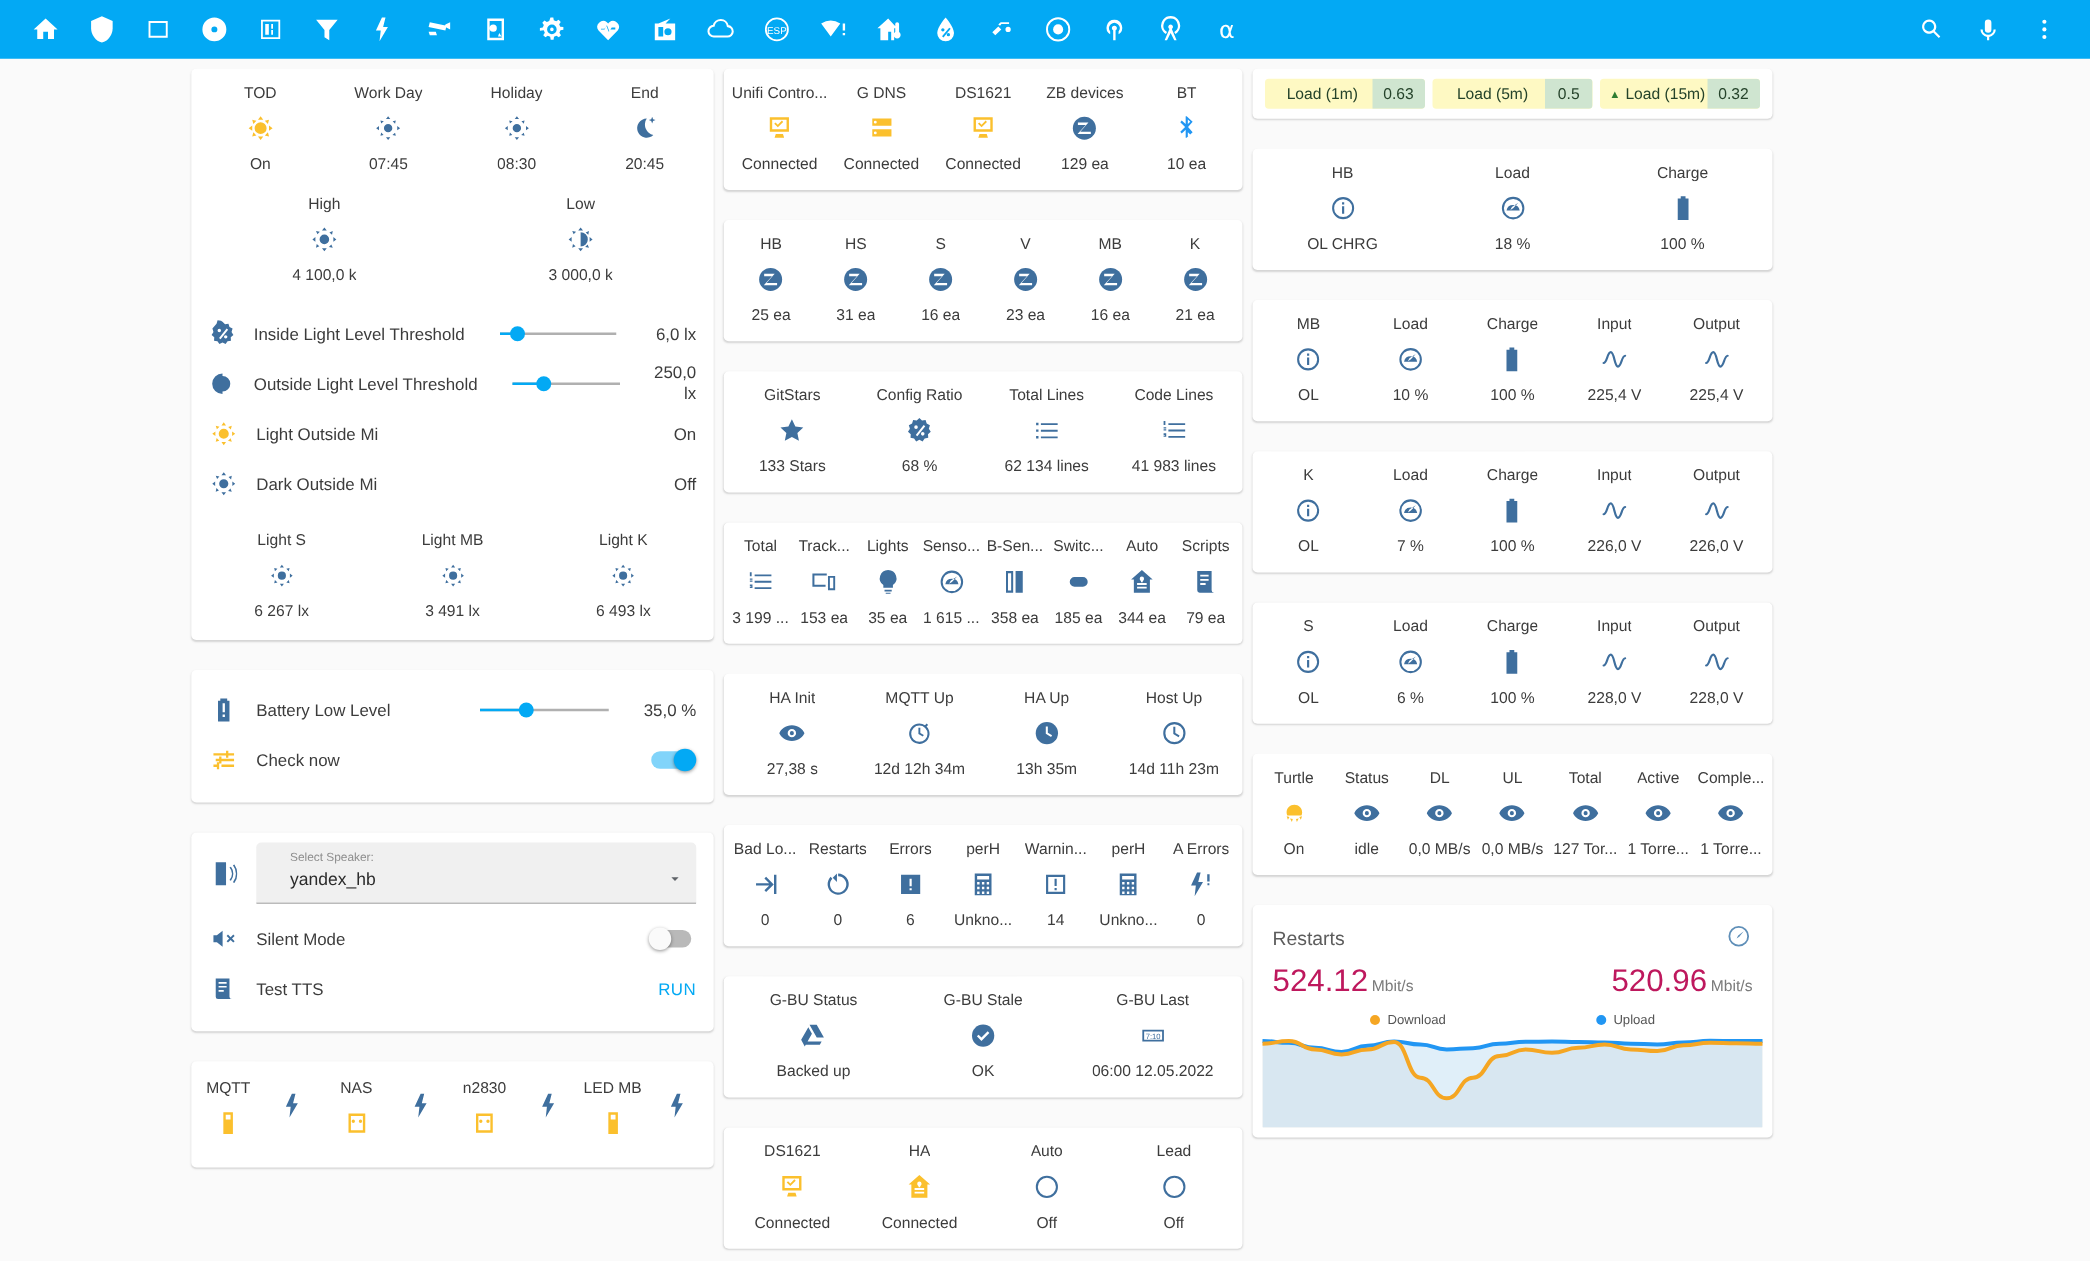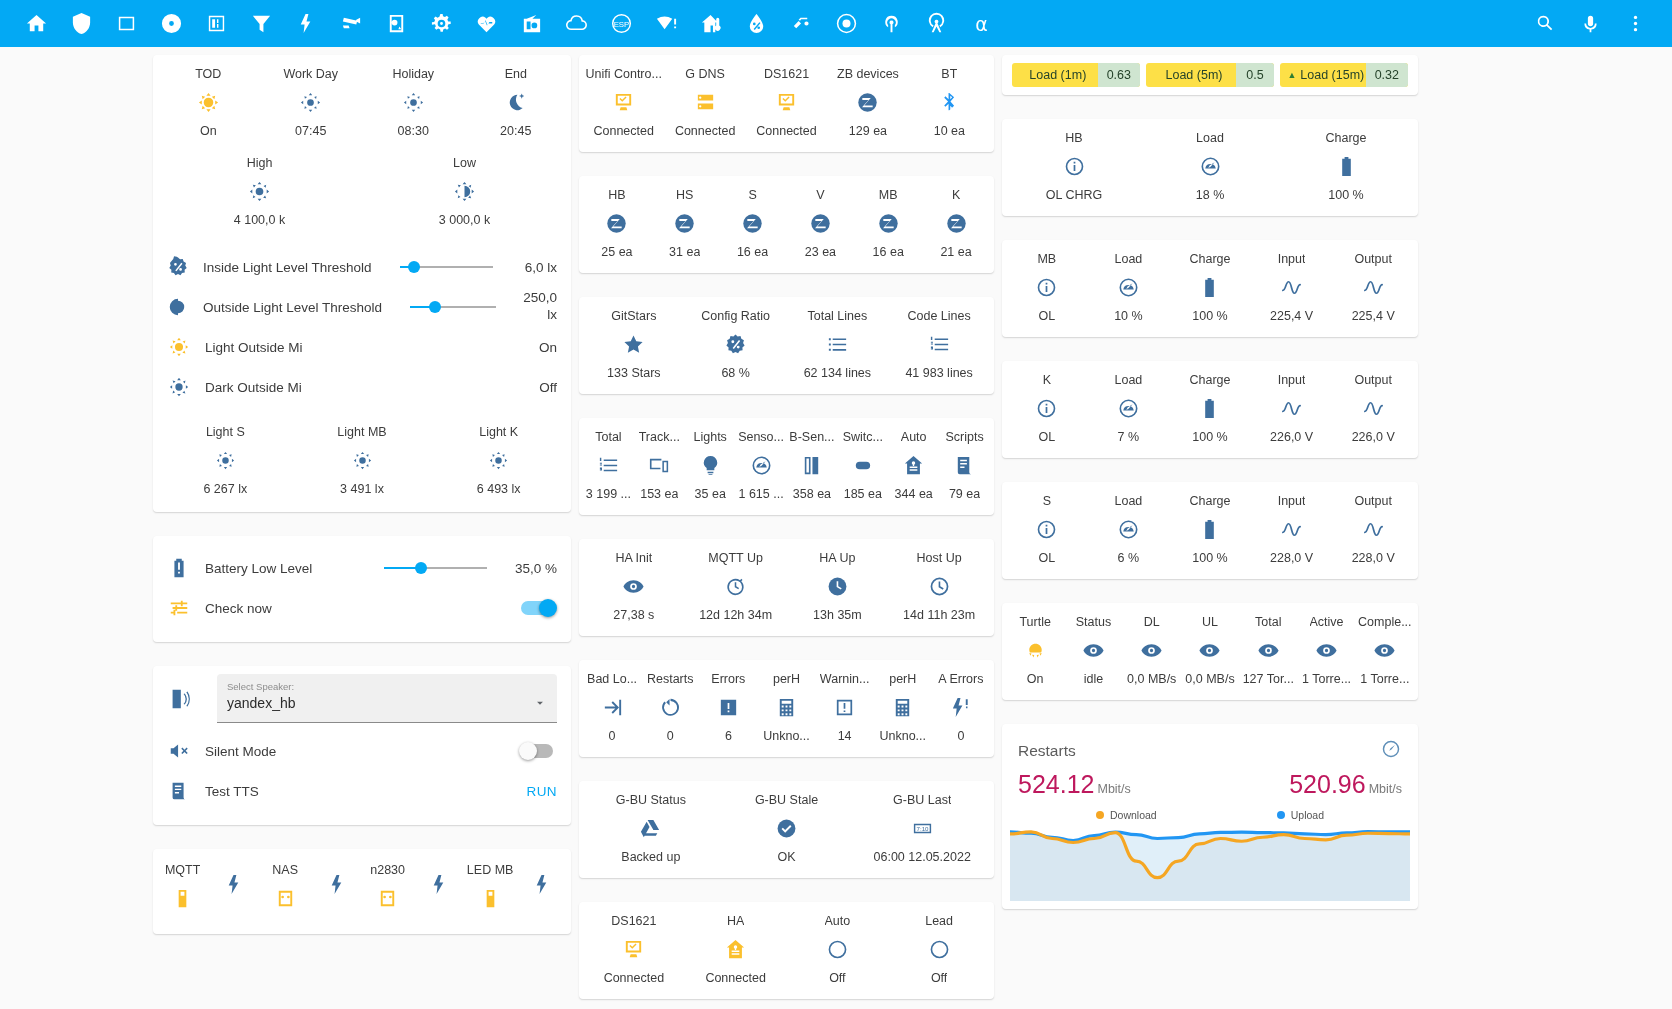--- a/index.html
+++ b/index.html
@@ -98,35 +98,34 @@
   .toggle .dot { position:absolute; top:1px; width:18px; height:18px; border-radius:50%; background:#fff; box-shadow:0 1px 3px rgba(0,0,0,.4);}
   .toggle.on .bar { background:#81d4fa; }
   .toggle.on .dot { left:20px; background:#03a9f4; }
   .toggle.off .dot { left:0px; background:#fafafa; }
 
   
   .selectrow { display:flex; align-items:center; gap:14px; padding: 8px 14px 0 14px;}
   .select-box {
     flex:1; background:#f0f0f0; border-bottom:1px solid #8a8a8a;
     border-radius: 4px 4px 0 0;
-    padding: 6px 10px 5px 10px; position: relative; cursor: pointer;
+    padding: 6px 10px 5px 27px; position: relative; cursor: pointer;
     height: 49px;
-    margin-left: 12px;
   }
   .select-label { font-size: 9.5px; color: #8d8d8d; line-height: 13px; }
   .select-value { font-size: 14px; color: #2b2b2b; line-height: 20px; }
   .select-caret { position:absolute; right:10px; top:22px; }
   .select-caret svg { width:14px; height:14px; fill:#5f6368; }
 
   
   .loadbar { display:flex; padding: 8px 10px; gap: 6px; }
   .load-badge {
     display:flex; align-items:flex-start; flex:1;
     border-radius: 3px; overflow:hidden; cursor:pointer;
-    background: #fde047; font-size: 12.5px; min-width: 0;
+    background: #fef9c3; font-size: 12.5px; min-width: 0;
   }
   .load-badge .lb-bar { width: 6px; background: #24c33b; flex: 0 0 6px; }
   .load-badge .lb-name {
     flex: 1; display:flex; align-items:center; justify-content:center;
     color:#25432a; padding: 5px 4px; white-space:nowrap;
     overflow:hidden; text-overflow: ellipsis; gap: 4px;
   }
   .load-badge .lb-val {
     background:#cfe5d0; color:#25432a;
     display:flex; align-items:center; justify-content:center;

